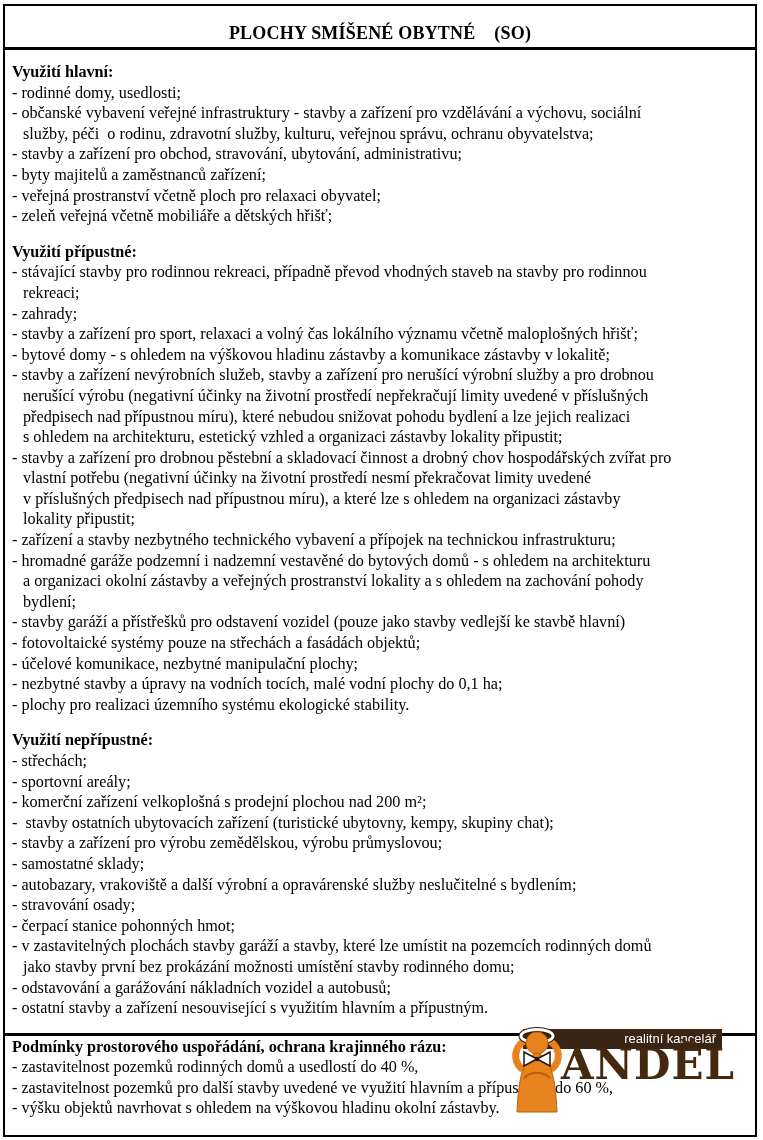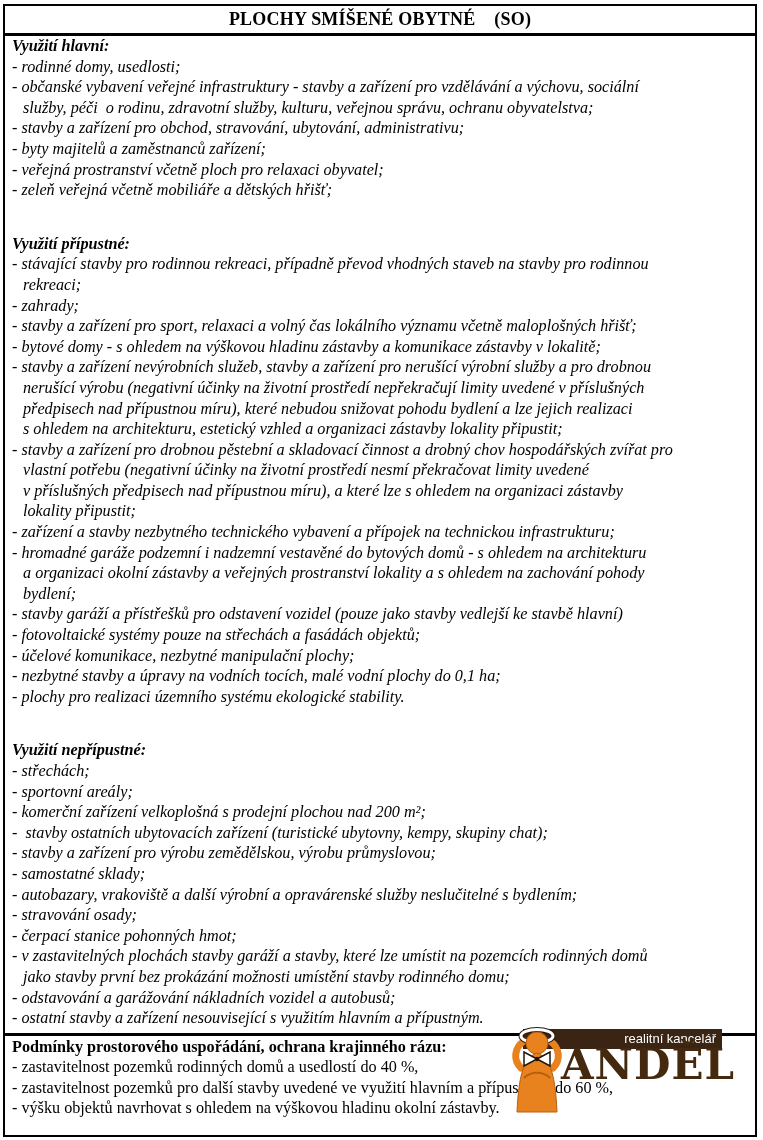--- a/index.html
+++ b/index.html
@@ -26,33 +26,32 @@
     flex-direction: column;
     box-sizing: border-box;
     background: #fff;
   }
   .title-row {
     border-bottom: 3px solid #000;
     text-align: center;
     font-weight: bold;
     font-size: 18px;
     line-height: 21px;
-    padding: 3px 0 3px 0;
+    padding: 17px 0 3px 0;
     white-space: pre;
     letter-spacing: 0.2px;
   }
   .body-cell {
     flex: 1;
-    padding: 0 8px 0 7px;
+    padding: 12px 8px 0 7px;
     font-size: 16.2px;
     line-height: 20.6px;
     overflow: hidden;
-    font-style: italic;
   }
-  .section + .section { margin-top: 33px; }
+  .section + .section { margin-top: 15px; }
   .section-heading { font-weight: bold; }
   .item {
     white-space: pre-wrap;
     padding-left: 11px;
     text-indent: -11px;
   }
   .footer-row {
     border-top: 3px solid #000;
     padding: 1px 8px 16px 7px;
     font-size: 16.2px;

